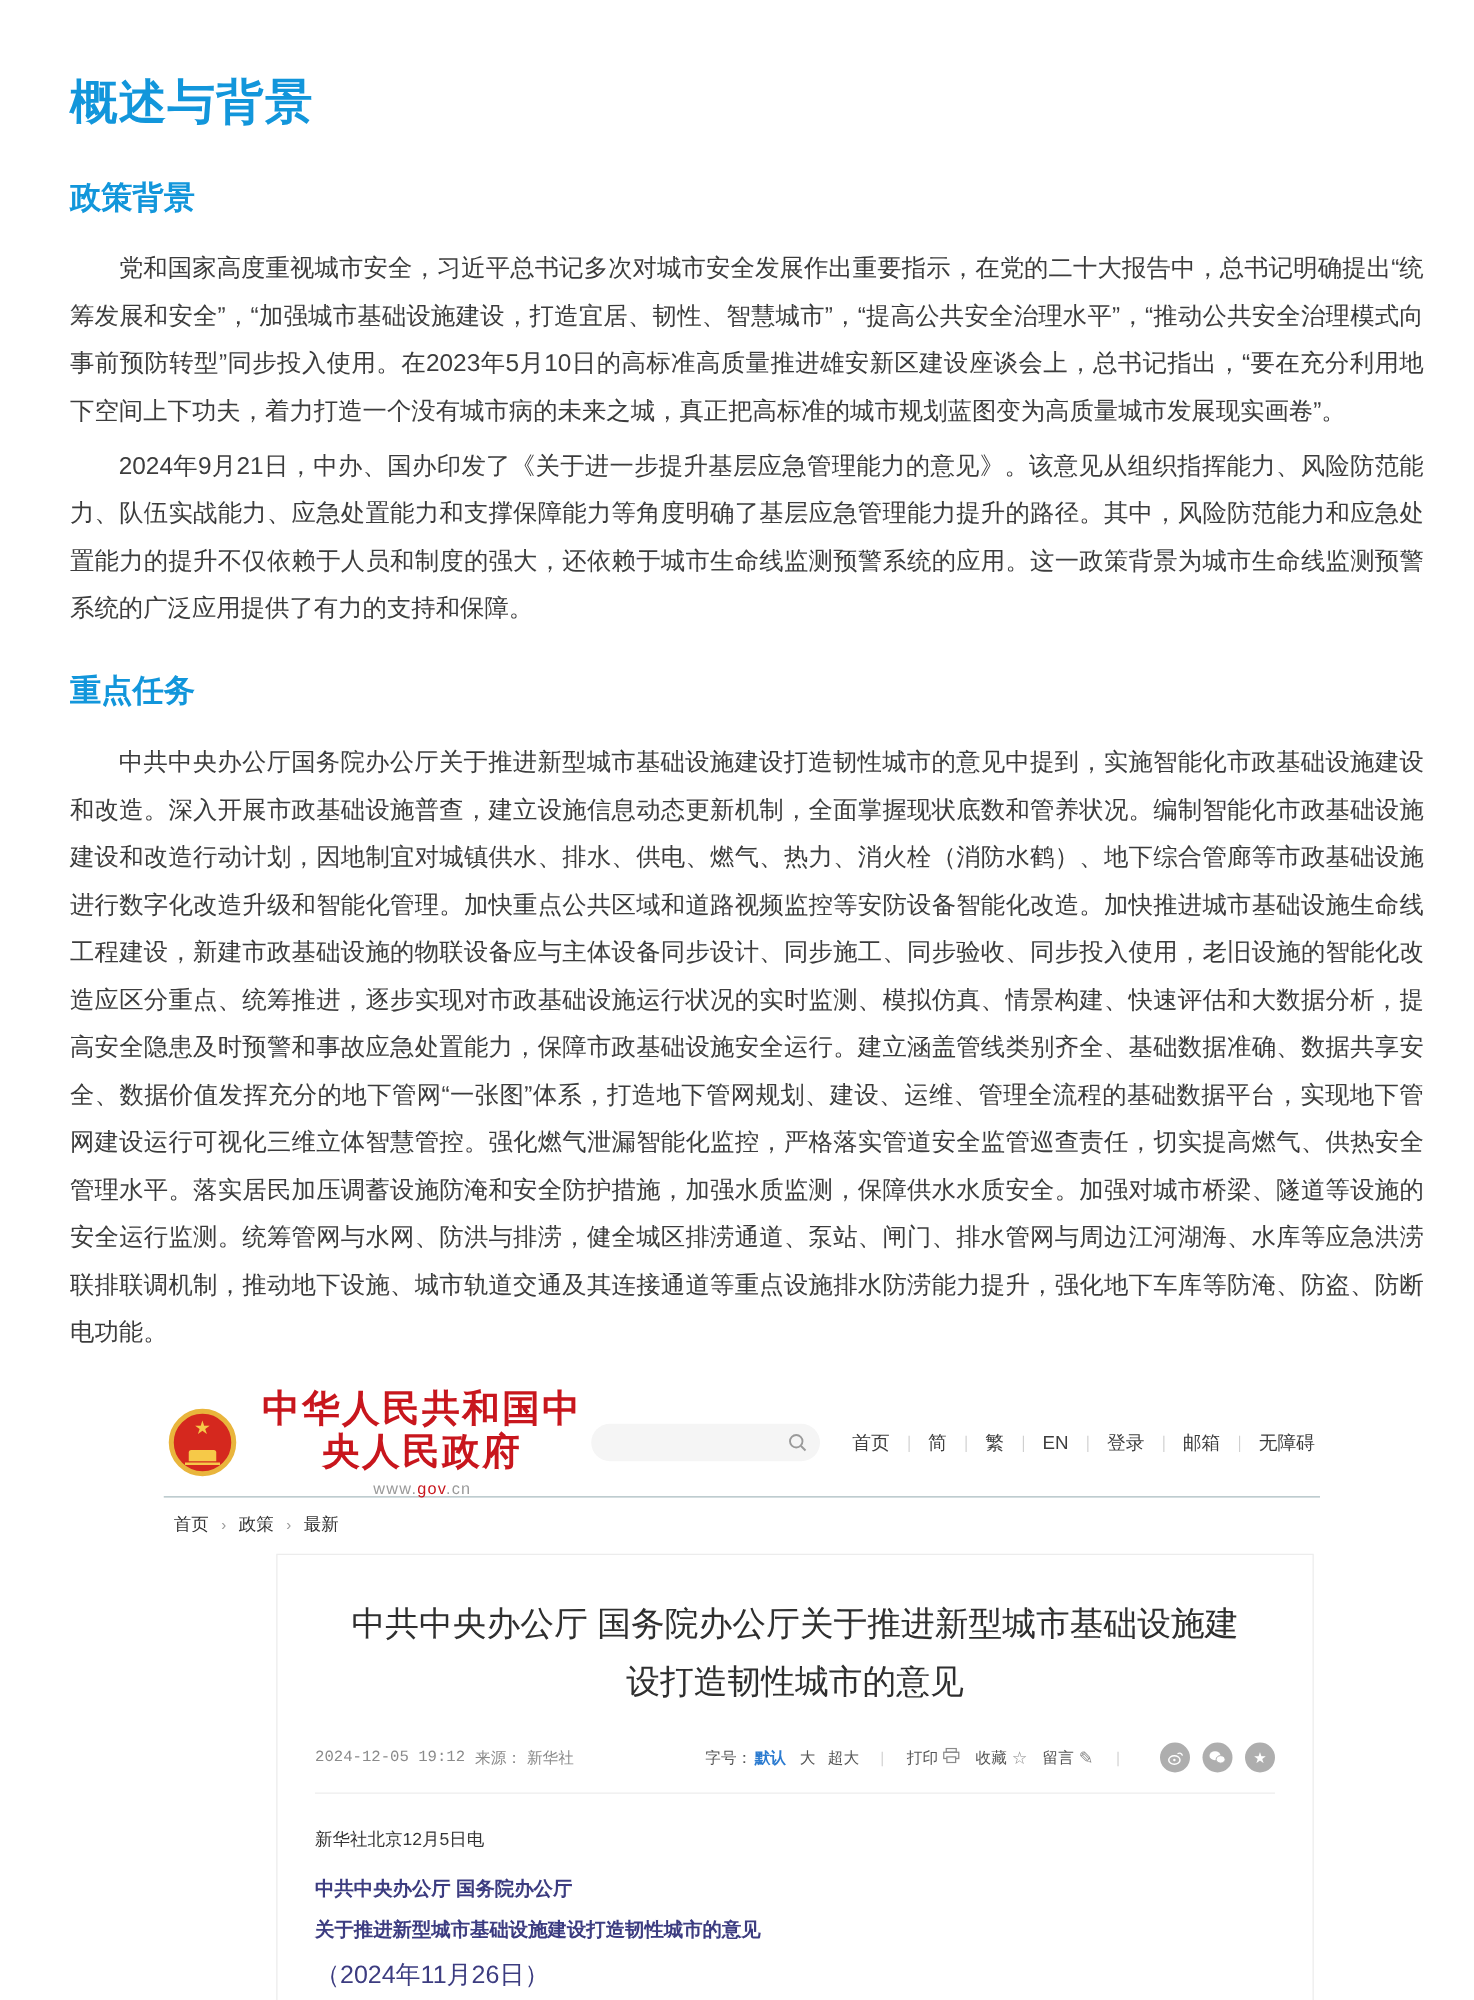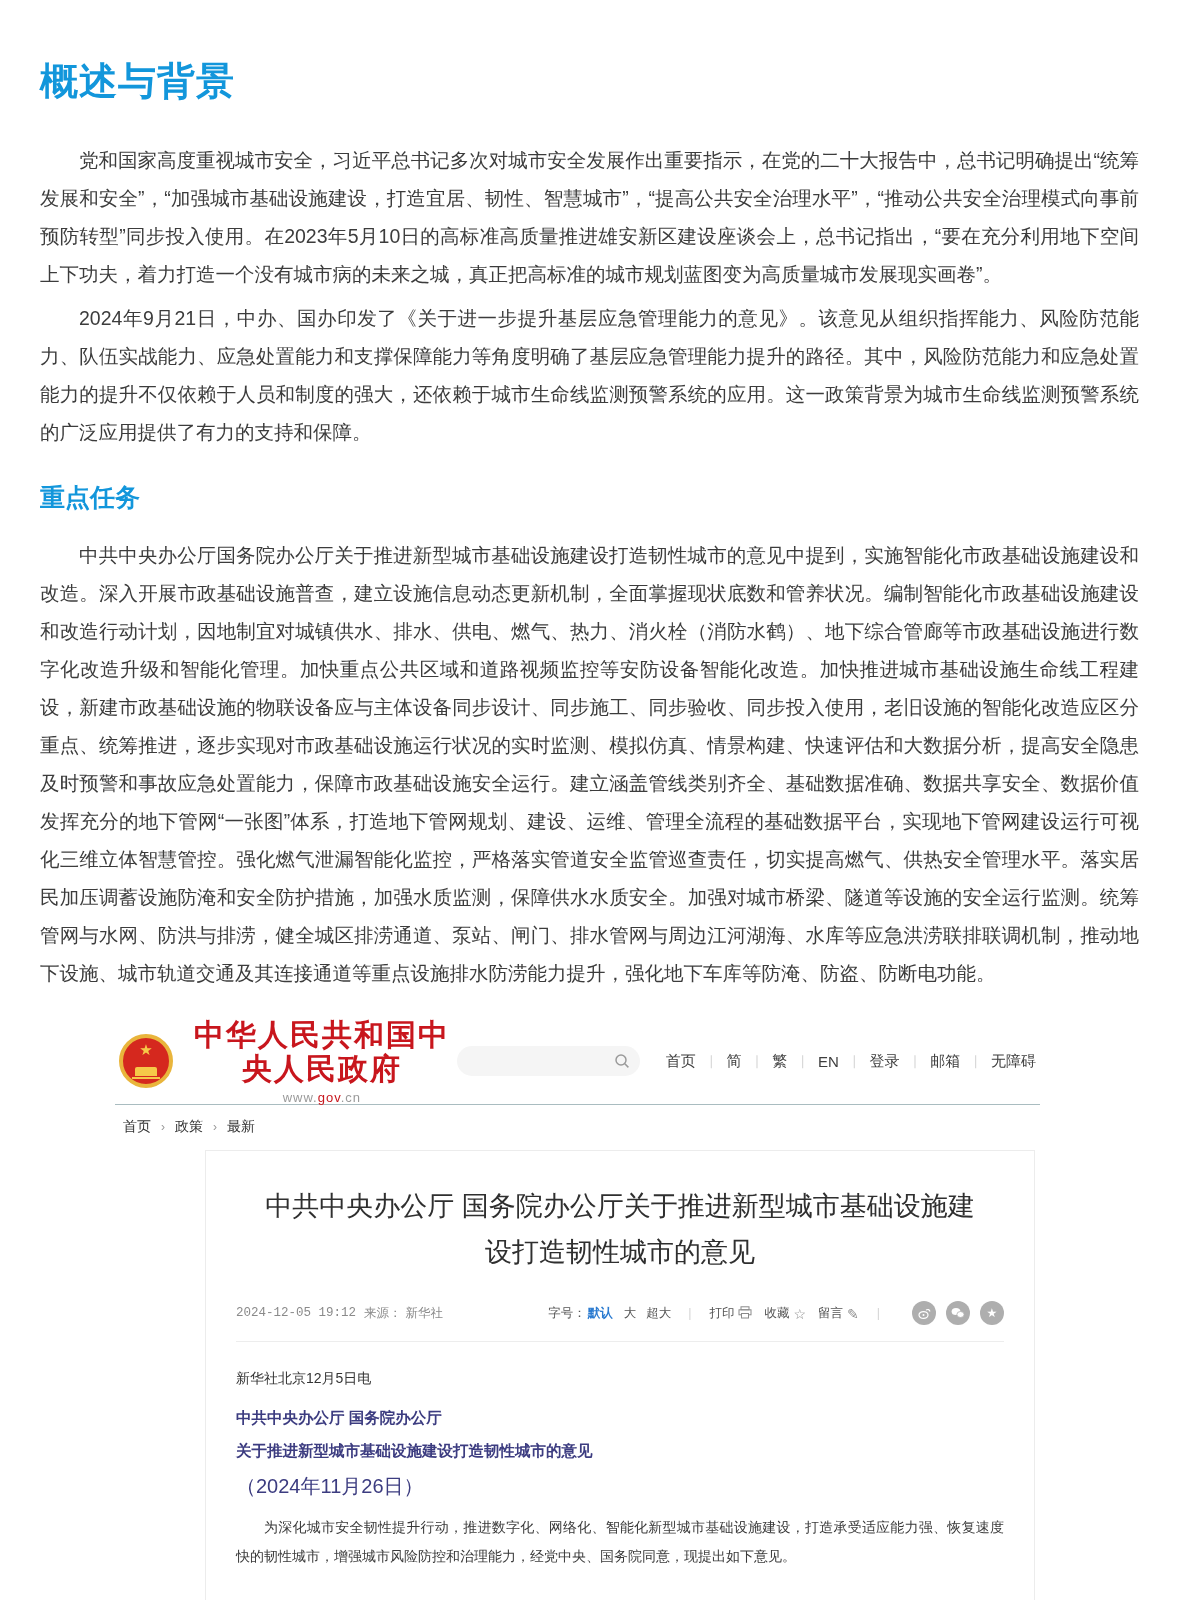--- a/index.html
+++ b/index.html
@@ -1,21 +1,21 @@
 <!DOCTYPE html>
 <html><head>
 <meta charset="utf-8">
 <style>
   * { margin:0; padding:0; box-sizing:border-box; }
   html,body { background:#fff; }
   body { font-family:"Liberation Sans", sans-serif; }
   .page {
     position:relative; width:1179px; height:1600px;
     background:#fff; overflow:hidden; margin:0 auto;
-    padding:38px 40px 0 40px;
+    padding:38px 40px 0 56px;
   }
 
   
   .main-title {
     font-size:38px; font-weight:bold; color:#1296db;
     margin:18px 0 34px 0; letter-spacing:1px;
   }
   .sub-title {
     font-size:25px; font-weight:bold; color:#1296db;
     margin:30px 0 22px 0;
@@ -92,21 +92,21 @@
     font-size:12.5px; color:#8a8a8a;
     padding-bottom:16px; border-bottom:1px solid #ededed;
   }
   .meta-date { font-family:"Liberation Mono", monospace; letter-spacing:0; }
   .meta-source { margin-left:8px; }
   .meta-source-name { margin-left:4px; }
   .toolbar { display:flex; align-items:center; margin-left:auto; color:#555; }
   .toolbar .tb-sep { color:#d5d5d5; margin:0 12px; }
   .toolbar .fs-default { color:#2b7bd0; font-weight:bold; margin:0 6px 0 2px; cursor:pointer; }
   .toolbar .fs-opt { margin:0 5px; cursor:pointer; }
-  .toolbar .tb-btn { display:flex; align-items:flex-end; margin:0 6px; cursor:pointer; }
+  .toolbar .tb-btn { display:flex; align-items:center; margin:0 6px; cursor:pointer; }
   .toolbar .tb-btn .glyph { margin-left:4px; color:#8a8a8a; font-size:14px; }
   .share-icons { display:flex; align-items:center; margin-left:10px; }
   .share-circle {
     width:24px; height:24px; border-radius:50%; background:#aeaeae;
     display:flex; align-items:center; justify-content:center;
     margin-left:10px; cursor:pointer; color:#fff; font-size:12px;
   }
 
   .article-body { padding-top:4px; }
   .art-dateline { font-size:14px; color:#333; margin-top:24px; }
@@ -119,20 +119,21 @@
     text-align:justify; text-indent:2em; margin-top:13px;
   }
 </style>
 </head>
 <body>
 
 <div class="page">
 
   <h1 class="main-title">概述与背景</h1>
 
+  <h2 class="sub-title">政策背景</h2>
   <p class="doc-p">党和国家高度重视城市安全，习近平总书记多次对城市安全发展作出重要指示，在党的二十大报告中，总书记明确提出“统筹发展和安全”，“加强城市基础设施建设，打造宜居、韧性、智慧城市”，“提高公共安全治理水平”，“推动公共安全治理模式向事前预防转型”同步投入使用。在2023年5月10日的高标准高质量推进雄安新区建设座谈会上，总书记指出，“要在充分利用地下空间上下功夫，着力打造一个没有城市病的未来之城，真正把高标准的城市规划蓝图变为高质量城市发展现实画卷”。</p>
   <p class="doc-p">2024年9月21日，中办、国办印发了《关于进一步提升基层应急管理能力的意见》。该意见从组织指挥能力、风险防范能力、队伍实战能力、应急处置能力和支撑保障能力等角度明确了基层应急管理能力提升的路径。其中，风险防范能力和应急处置能力的提升不仅依赖于人员和制度的强大，还依赖于城市生命线监测预警系统的应用。这一政策背景为城市生命线监测预警系统的广泛应用提供了有力的支持和保障。</p>
 
   <h2 class="sub-title">重点任务</h2>
   <p class="doc-p">中共中央办公厅国务院办公厅关于推进新型城市基础设施建设打造韧性城市的意见中提到，实施智能化市政基础设施建设和改造。深入开展市政基础设施普查，建立设施信息动态更新机制，全面掌握现状底数和管养状况。编制智能化市政基础设施建设和改造行动计划，因地制宜对城镇供水、排水、供电、燃气、热力、消火栓（消防水鹤）、地下综合管廊等市政基础设施进行数字化改造升级和智能化管理。加快重点公共区域和道路视频监控等安防设备智能化改造。加快推进城市基础设施生命线工程建设，新建市政基础设施的物联设备应与主体设备同步设计、同步施工、同步验收、同步投入使用，老旧设施的智能化改造应区分重点、统筹推进，逐步实现对市政基础设施运行状况的实时监测、模拟仿真、情景构建、快速评估和大数据分析，提高安全隐患及时预警和事故应急处置能力，保障市政基础设施安全运行。建立涵盖管线类别齐全、基础数据准确、数据共享安全、数据价值发挥充分的地下管网“一张图”体系，打造地下管网规划、建设、运维、管理全流程的基础数据平台，实现地下管网建设运行可视化三维立体智慧管控。强化燃气泄漏智能化监控，严格落实管道安全监管巡查责任，切实提高燃气、供热安全管理水平。落实居民加压调蓄设施防淹和安全防护措施，加强水质监测，保障供水水质安全。加强对城市桥梁、隧道等设施的安全运行监测。统筹管网与水网、防洪与排涝，健全城区排涝通道、泵站、闸门、排水管网与周边江河湖海、水库等应急洪涝联排联调机制，推动地下设施、城市轨道交通及其连接通道等重点设施排水防涝能力提升，强化地下车库等防淹、防盗、防断电功能。</p>
 
   <div class="gov-shot">
 
     <div class="gov-header">
       <div class="emblem">

